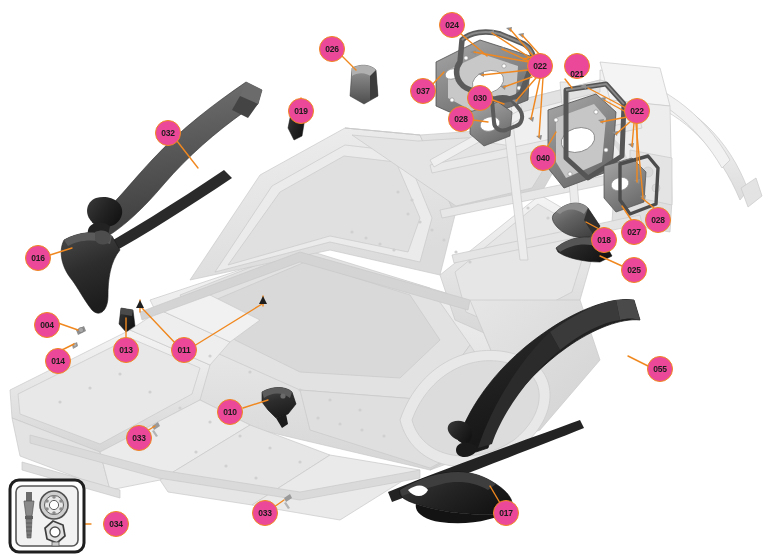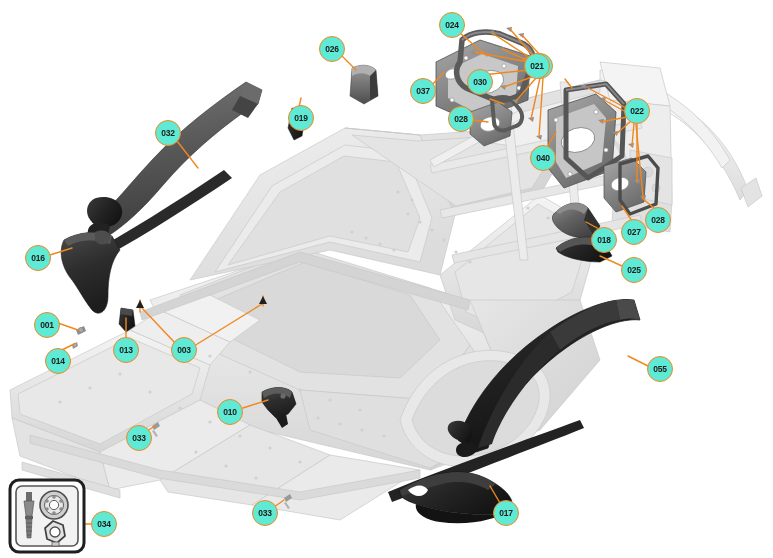--- a/index.html
+++ b/index.html
@@ -33,21 +33,21 @@
     height: 558px;
     pointer-events: none;
   }
   .callout {
     position: absolute;
     width: 26px;
     height: 26px;
     margin-left: -13px;
     margin-top: -13px;
     border-radius: 50%;
-    background: #5eead4;
+    background: #ec4899;
     border: 1.7px solid #f0881f;
     box-sizing: border-box;
     display: flex;
     align-items: center;
     justify-content: center;
     pointer-events: auto;
     cursor: pointer;
   }
   .callout span {
     font-family: "Liberation Sans", sans-serif;
@@ -531,33 +531,33 @@
     </g>
   </svg>
 
   <div class="callout-layer">
     <div class="callout" style="left:452px; top:25px;">
         <span>024</span>
       </div>
     <div class="callout" style="left:332px; top:49px;">
         <span>026</span>
       </div>
-    <div class="callout" style="left:301px; top:85px;margin-top:20px;">
+    <div class="callout" style="left:301px; top:78px;margin-top:20px;">
         <span>019</span>
       </div>
     <div class="callout" style="left:423px; top:91px;">
         <span>037</span>
       </div>
     <div class="callout" style="left:540px; top:66px;">
         <span>022</span>
       </div>
-    <div class="callout" style="left:537px; top:66px;">
+    <div class="callout" style="left:577px; top:66px;align-items:flex-end;">
         <span>021</span>
       </div>
-    <div class="callout" style="left:480px; top:82px;">
+    <div class="callout" style="left:480px; top:98px;">
         <span>030</span>
       </div>
     <div class="callout" style="left:461px; top:119px;">
         <span>028</span>
       </div>
     <div class="callout" style="left:637px; top:111px;">
         <span>022</span>
       </div>
     <div class="callout" style="left:543px; top:158px;">
         <span>040</span>
@@ -574,44 +574,44 @@
     <div class="callout" style="left:634px; top:232px;text-align:center;">
         <span>027</span>
       </div>
     <div class="callout" style="left:658px; top:220px;">
         <span>028</span>
       </div>
     <div class="callout" style="left:634px; top:270px;">
         <span>025</span>
       </div>
     <div class="callout" style="left:47px;  top:325px;">
-        <span>001</span>
+        <span>004</span>
       </div>
     <div class="callout" style="left:58px;  top:361px;">
         <span>014</span>
       </div>
     <div class="callout" style="left:126px; top:350px;">
         <span>013</span>
       </div>
     <div class="callout" style="left:184px; top:350px;">
-        <span>003</span>
+        <span>011</span>
       </div>
     <div class="callout" style="left:660px; top:369px;">
         <span>055</span>
       </div>
     <div class="callout" style="left:230px; top:412px;">
         <span>010</span>
       </div>
     <div class="callout" style="left:139px; top:438px;">
         <span>033</span>
       </div>
     <div class="callout" style="left:506px; top:513px;">
         <span>017</span>
       </div>
     <div class="callout" style="left:265px; top:513px;">
         <span>033</span>
       </div>
-    <div class="callout" style="left:104px; top:524px;">
+    <div class="callout" style="left:116px; top:524px;">
         <span>034</span>
       </div>
   </div>
 
 </div>
 
 </body></html>

